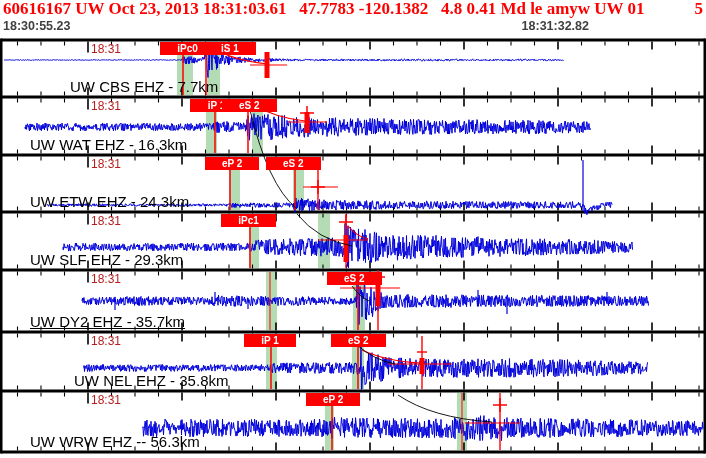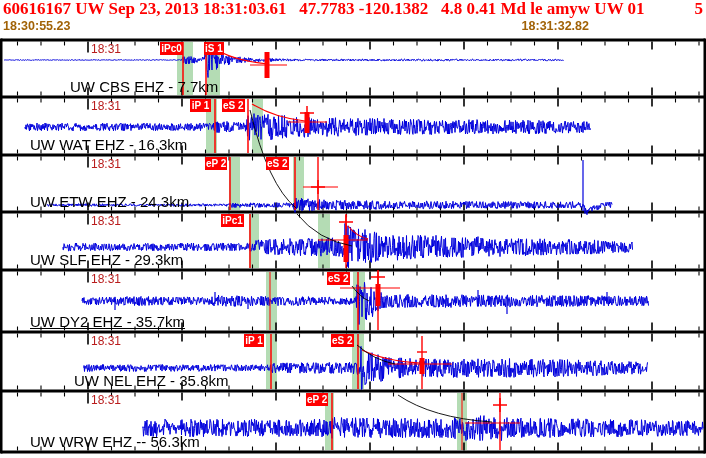--- a/index.html
+++ b/index.html
@@ -4,35 +4,35 @@
 <style>
   html,body{margin:0;padding:0;background:#fff;}
   .app{position:relative;width:706px;height:458px;background:#fff;overflow:hidden;
        font-family:"Liberation Sans",sans-serif;}
   .hdr1{position:absolute;top:0;left:0;width:706px;height:19px;display:flex;
         justify-content:space-between;align-items:flex-start;padding:0 3px;box-sizing:border-box;
         color:#f00;font-family:"Liberation Serif",serif;font-weight:bold;font-size:17px;
         line-height:18px;white-space:pre;}
   .hdr2{position:absolute;top:19px;left:0;width:592px;height:18px;display:flex;
         justify-content:space-between;padding:0 3px;box-sizing:border-box;
-        color:#a16207;font-weight:bold;font-size:12.5px;line-height:15px;}
+        color:#404040;font-weight:bold;font-size:12.5px;line-height:15px;}
   #plot{position:absolute;top:0;left:0;}
   #labels div{position:absolute;}
   .pov{background:transparent;}
   .minlab{font-size:12px;color:#b91c1c;z-index:2;}
   .stalab{font-size:15px;color:#000;z-index:2;white-space:pre;}
   .flag{background:#f00;color:#fff;font-weight:bold;font-size:10px;line-height:11px;
-        padding:1px 1px;z-index:3;white-space:pre;text-align:center;}
+        padding:1px 17px;z-index:3;white-space:pre;text-align:center;}
 </style>
 </head>
 <body>
 
 <div class="app">
   <div class="hdr1">
-    <span>60616167 UW Sep 23, 2013 18:31:03.61   47.7783 -120.1382   4.8 0.41 Md le amyw UW 01</span>
+    <span>60616167 UW Oct 23, 2013 18:31:03.61   47.7783 -120.1382   4.8 0.41 Md le amyw UW 01</span>
     <span>5</span>
   </div>
   <div class="hdr2">
     <span>18:30:55.23</span>
     <span>18:31:32.82</span>
   </div>
   <svg id="plot" width="706" height="458">
       <rect x="177" y="42" width="16" height="53" fill="#b4dcb4"></rect>
       <rect x="207" y="42" width="13" height="53" fill="#b4dcb4"></rect>
       <rect x="206" y="99" width="11" height="54" fill="#b4dcb4"></rect>

